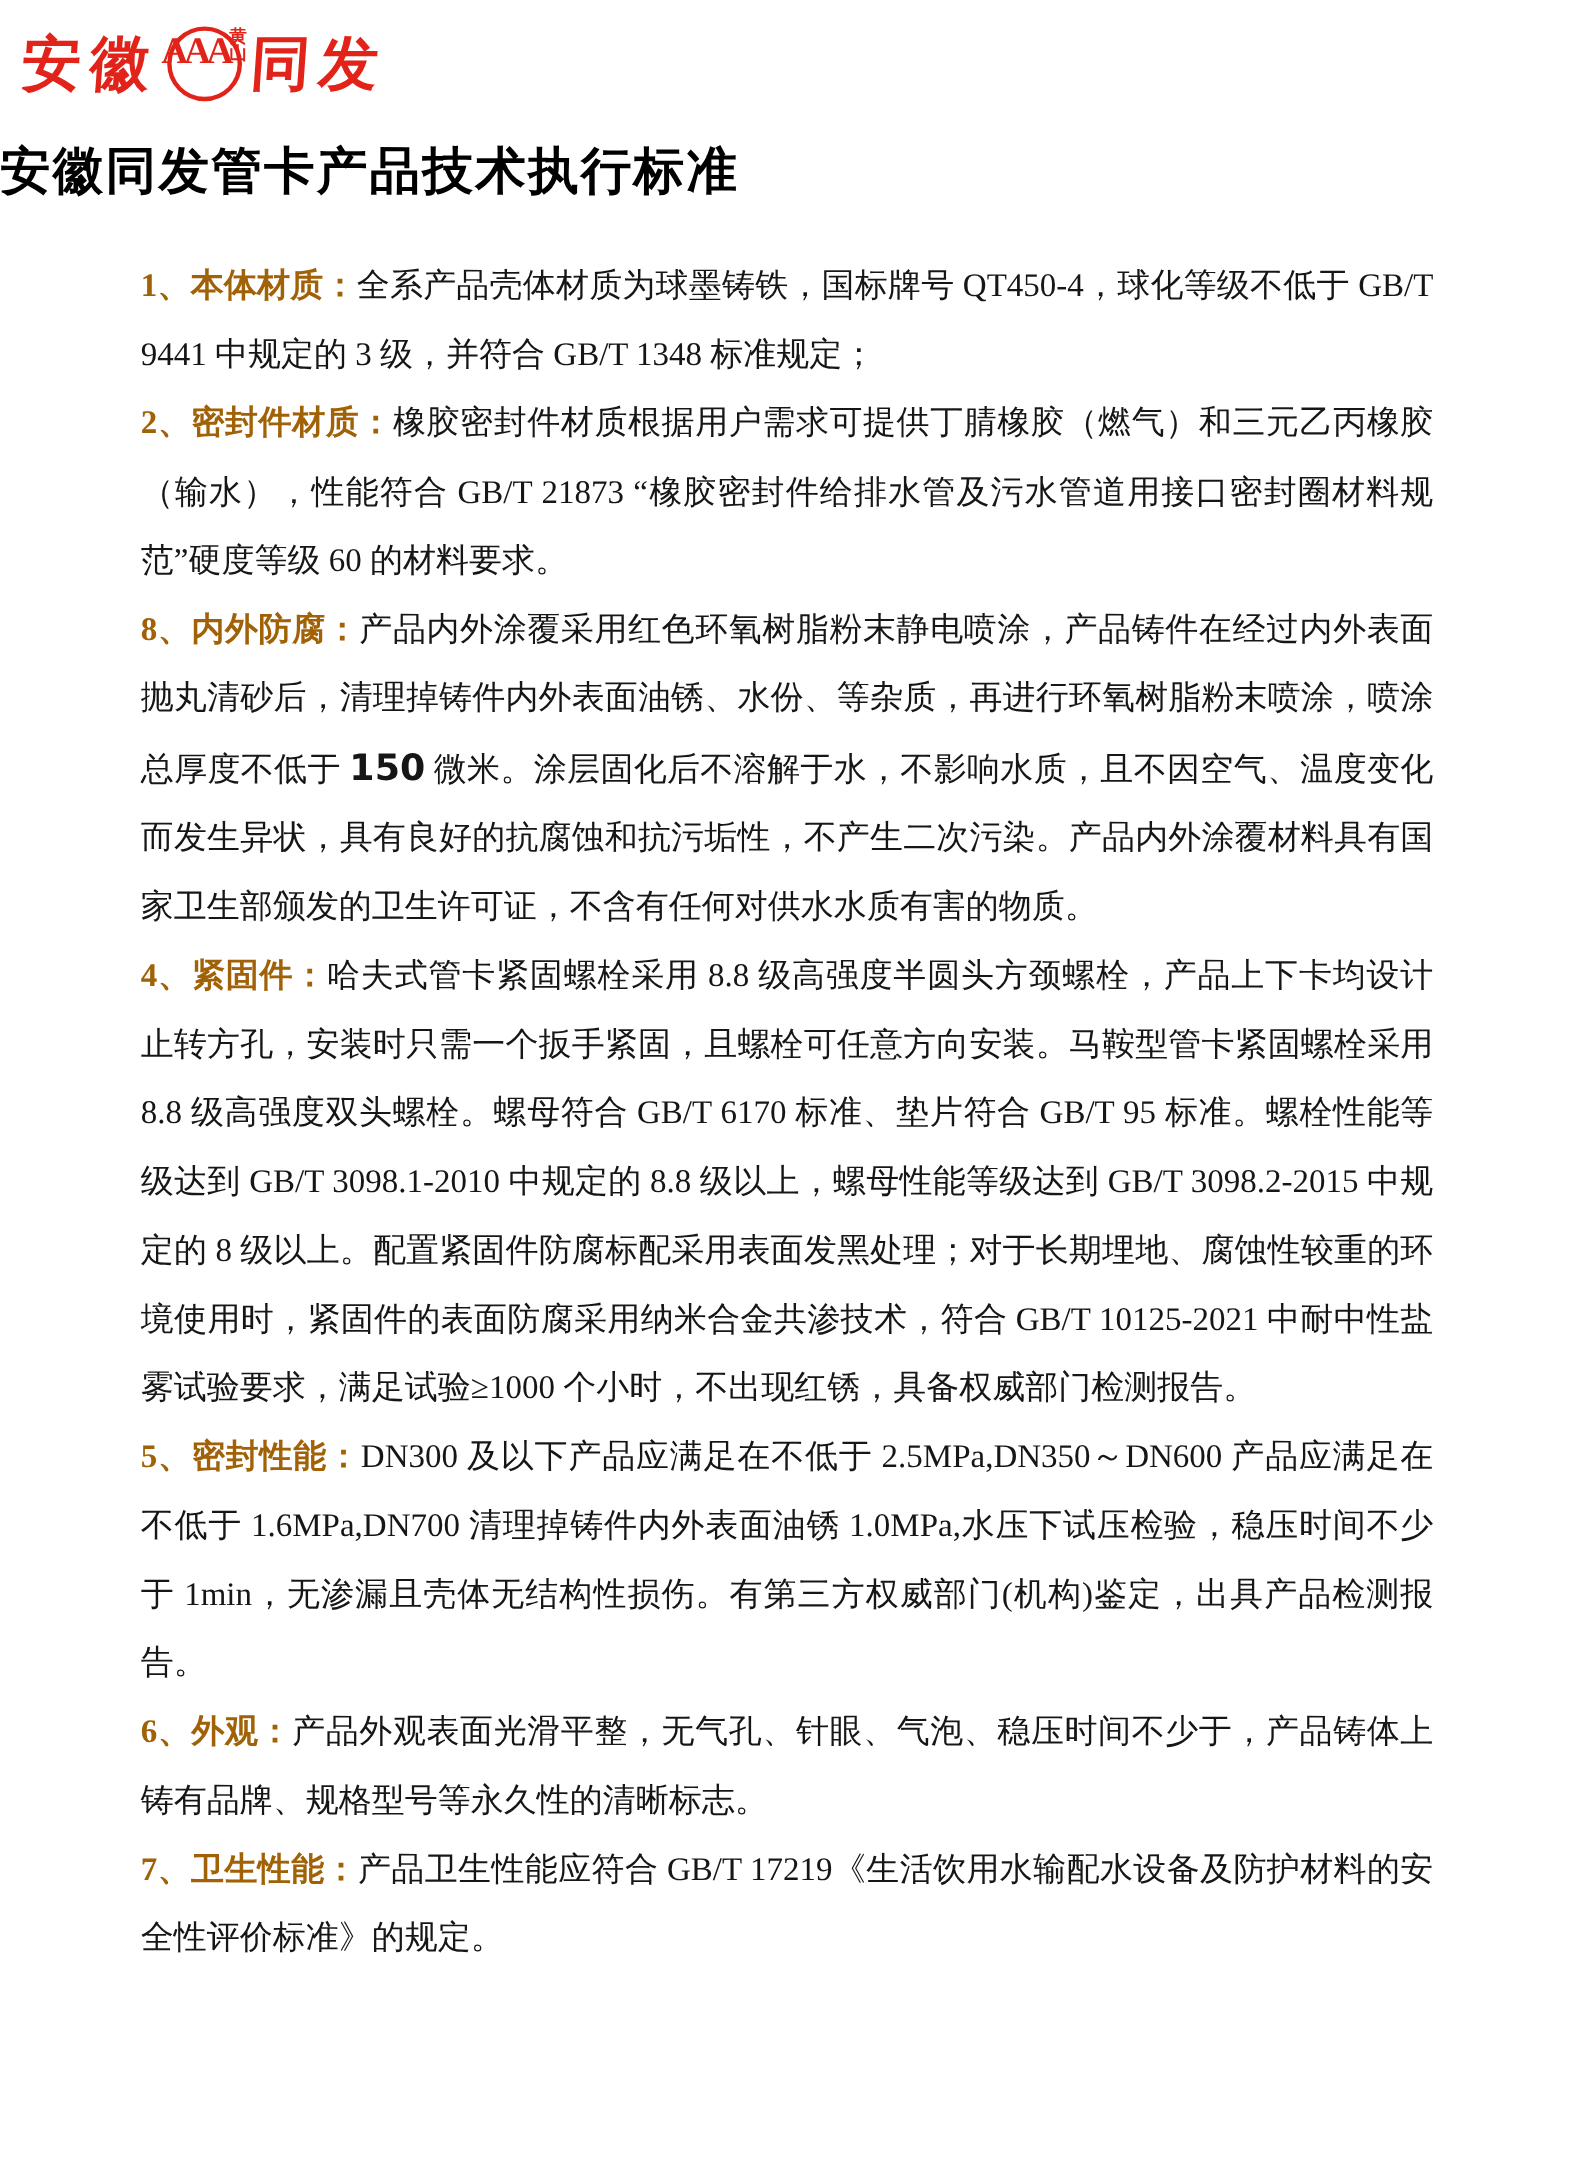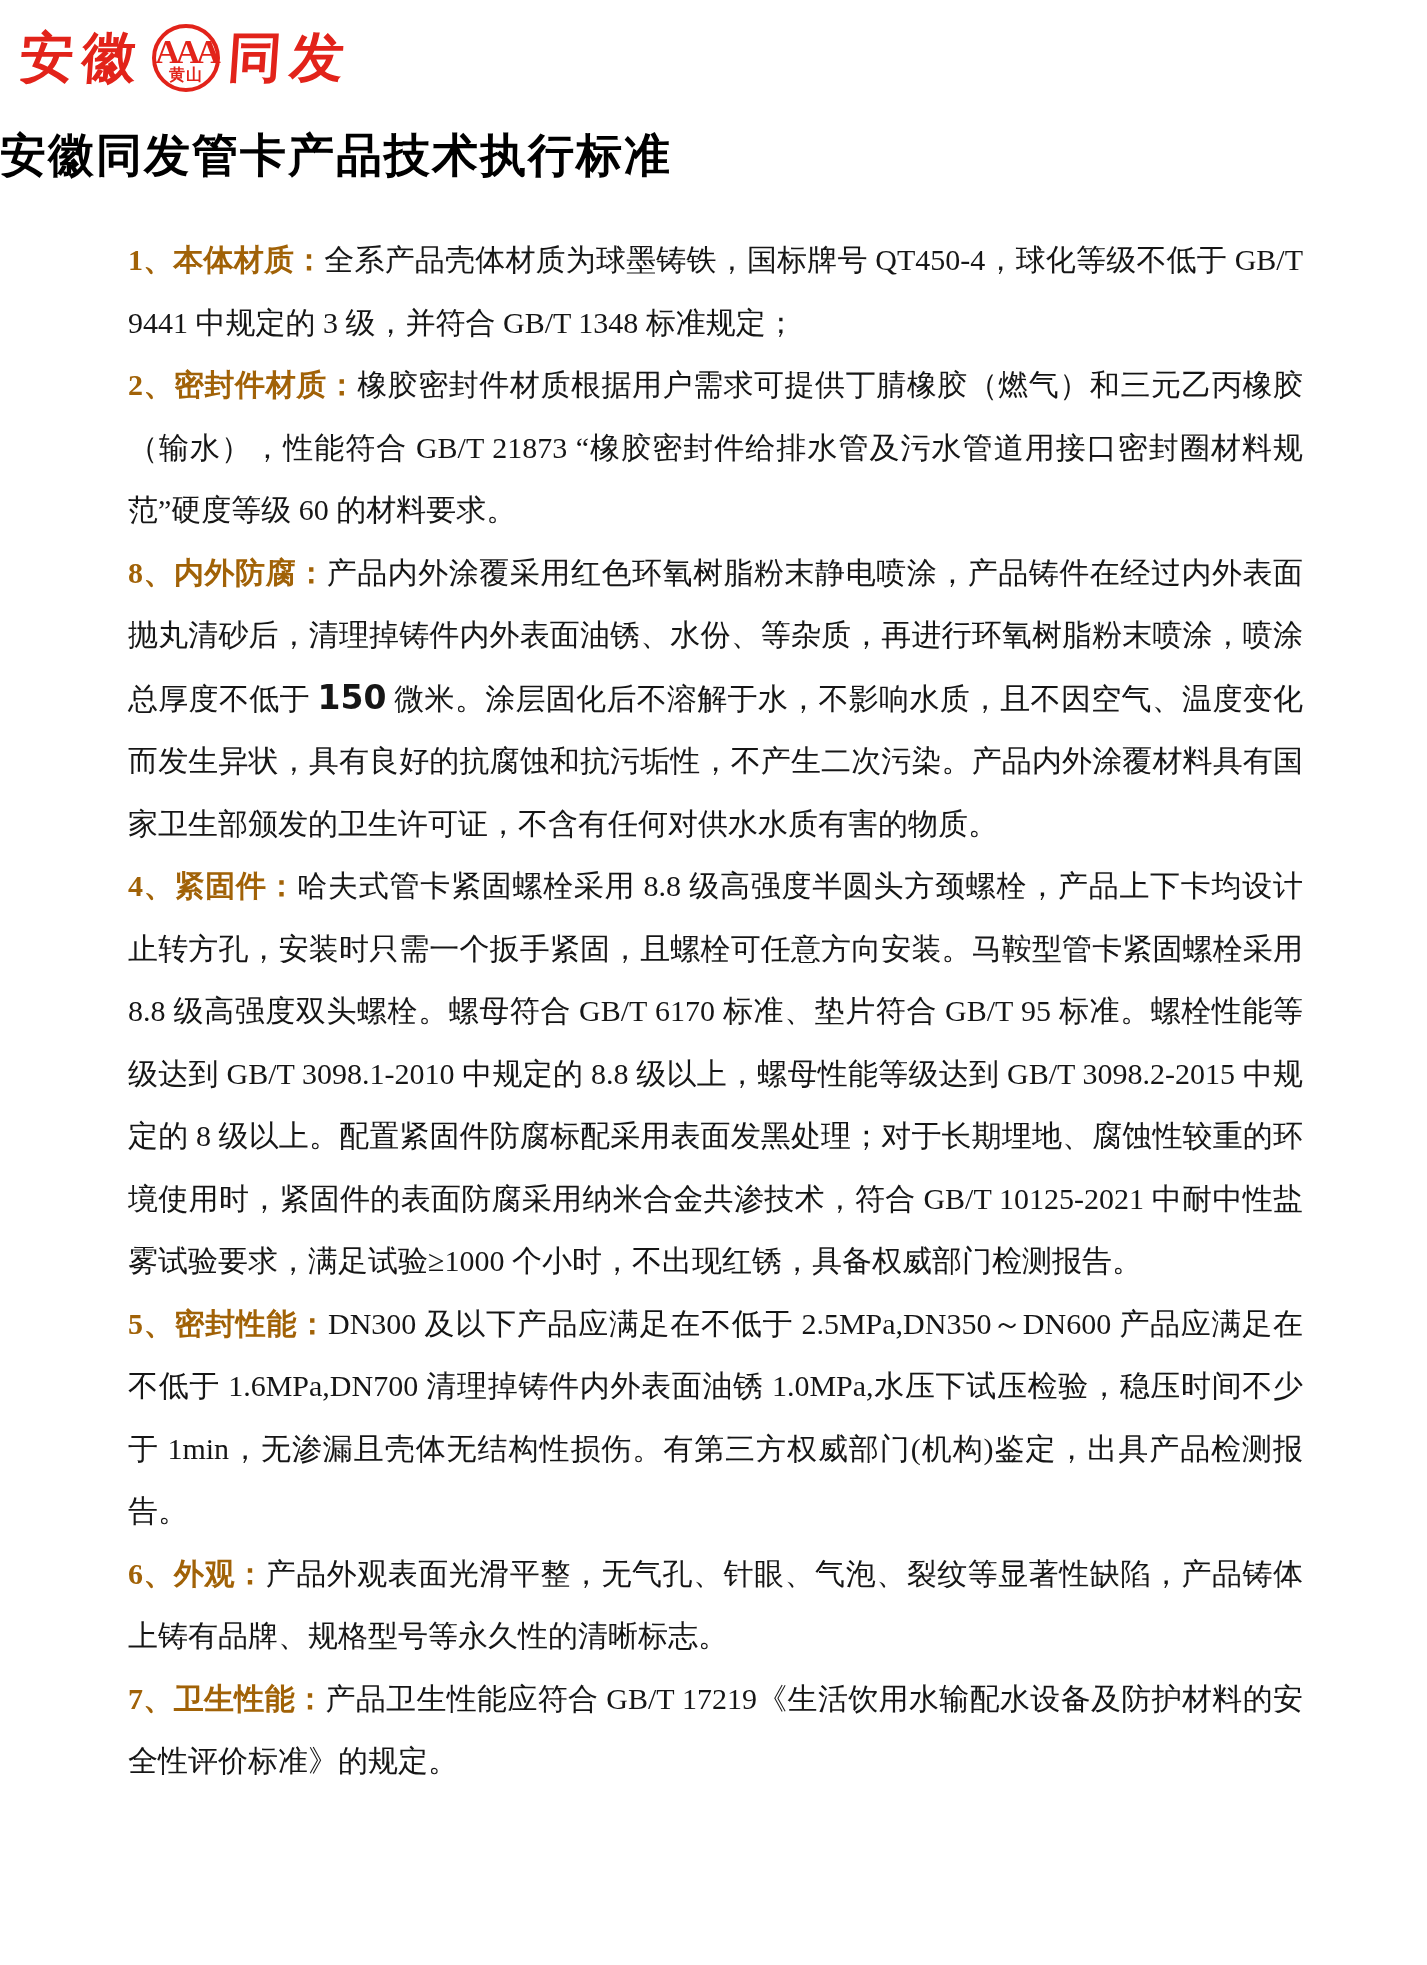--- a/index.html
+++ b/index.html
@@ -34,22 +34,21 @@
     letter-spacing: 8px;
     line-height: 1;
     transform: skewX(-4deg);
   }
   .logo-badge {
     width: 68px;
     height: 68px;
     border: 4px solid #e2231a;
     border-radius: 50%;
     display: flex;
-    flex-direction: column;
-    align-items: center;
+    flex-direction: row;
     justify-content: center;
     box-sizing: border-box;
     flex: 0 0 auto;
   }
   .badge-aaa {
     font-size: 34px;
     font-weight: bold;
     letter-spacing: -4px;
     line-height: 1;
     margin-top: 2px;
@@ -111,18 +110,18 @@
     <p class="para"><span class="para-label">1、本体材质：</span><span>全系产品壳体材质为球墨铸铁，国标牌号 QT450-4，球化等级不低于 GB/T 9441 中规定的 3 级，并符合 GB/T 1348 标准规定；</span></p>
 
     <p class="para"><span class="para-label">2、密封件材质：</span><span>橡胶密封件材质根据用户需求可提供丁腈橡胶（燃气）和三元乙丙橡胶（输水），性能符合 GB/T 21873 “橡胶密封件给排水管及污水管道用接口密封圈材料规范”硬度等级 60 的材料要求。</span></p>
 
     <p class="para"><span class="para-label">8、内外防腐：</span><span>产品内外涂覆采用红色环氧树脂粉末静电喷涂，产品铸件在经过内外表面抛丸清砂后，清理掉铸件内外表面油锈、水份、等杂质，再进行环氧树脂粉末喷涂，喷涂总厚度不低于 </span><span class="em-num">150</span><span> 微米。涂层固化后不溶解于水，不影响水质，且不因空气、温度变化而发生异状，具有良好的抗腐蚀和抗污垢性，不产生二次污染。产品内外涂覆材料具有国家卫生部颁发的卫生许可证，不含有任何对供水水质有害的物质。</span></p>
 
     <p class="para"><span class="para-label">4、紧固件：</span><span>哈夫式管卡紧固螺栓采用 8.8 级高强度半圆头方颈螺栓，产品上下卡均设计止转方孔，安装时只需一个扳手紧固，且螺栓可任意方向安装。马鞍型管卡紧固螺栓采用 8.8 级高强度双头螺栓。螺母符合 GB/T 6170 标准、垫片符合 GB/T 95 标准。螺栓性能等级达到 GB/T 3098.1-2010 中规定的 8.8 级以上，螺母性能等级达到 GB/T 3098.2-2015 中规定的 8 级以上。配置紧固件防腐标配采用表面发黑处理；对于长期埋地、腐蚀性较重的环境使用时，紧固件的表面防腐采用纳米合金共渗技术，符合 GB/T 10125-2021 中耐中性盐雾试验要求，满足试验≥1000 个小时，不出现红锈，具备权威部门检测报告。</span></p>
 
     <p class="para"><span class="para-label">5、密封性能：</span><span>DN300 及以下产品应满足在不低于 2.5MPa,DN350～DN600 产品应满足在不低于 1.6MPa,DN700 清理掉铸件内外表面油锈 1.0MPa,水压下试压检验，稳压时间不少于 1min，无渗漏且壳体无结构性损伤。有第三方权威部门(机构)鉴定，出具产品检测报告。</span></p>
 
-    <p class="para"><span class="para-label">6、外观：</span><span>产品外观表面光滑平整，无气孔、针眼、气泡、裂纹等显著性缺陷，产品铸体上铸有品牌、规格型号等永久性的清晰标志。</span></p>
+    <p class="para"><span class="para-label">6、外观：</span><span>产品外观表面光滑平整，无气孔、针眼、气泡、稳压时间不少于，产品铸体上铸有品牌、规格型号等永久性的清晰标志。</span></p>
 
     <p class="para"><span class="para-label">7、卫生性能：</span><span>产品卫生性能应符合 GB/T 17219《生活饮用水输配水设备及防护材料的安全性评价标准》的规定。</span></p>
 
   </main>
 </div>
 
 </body></html>

